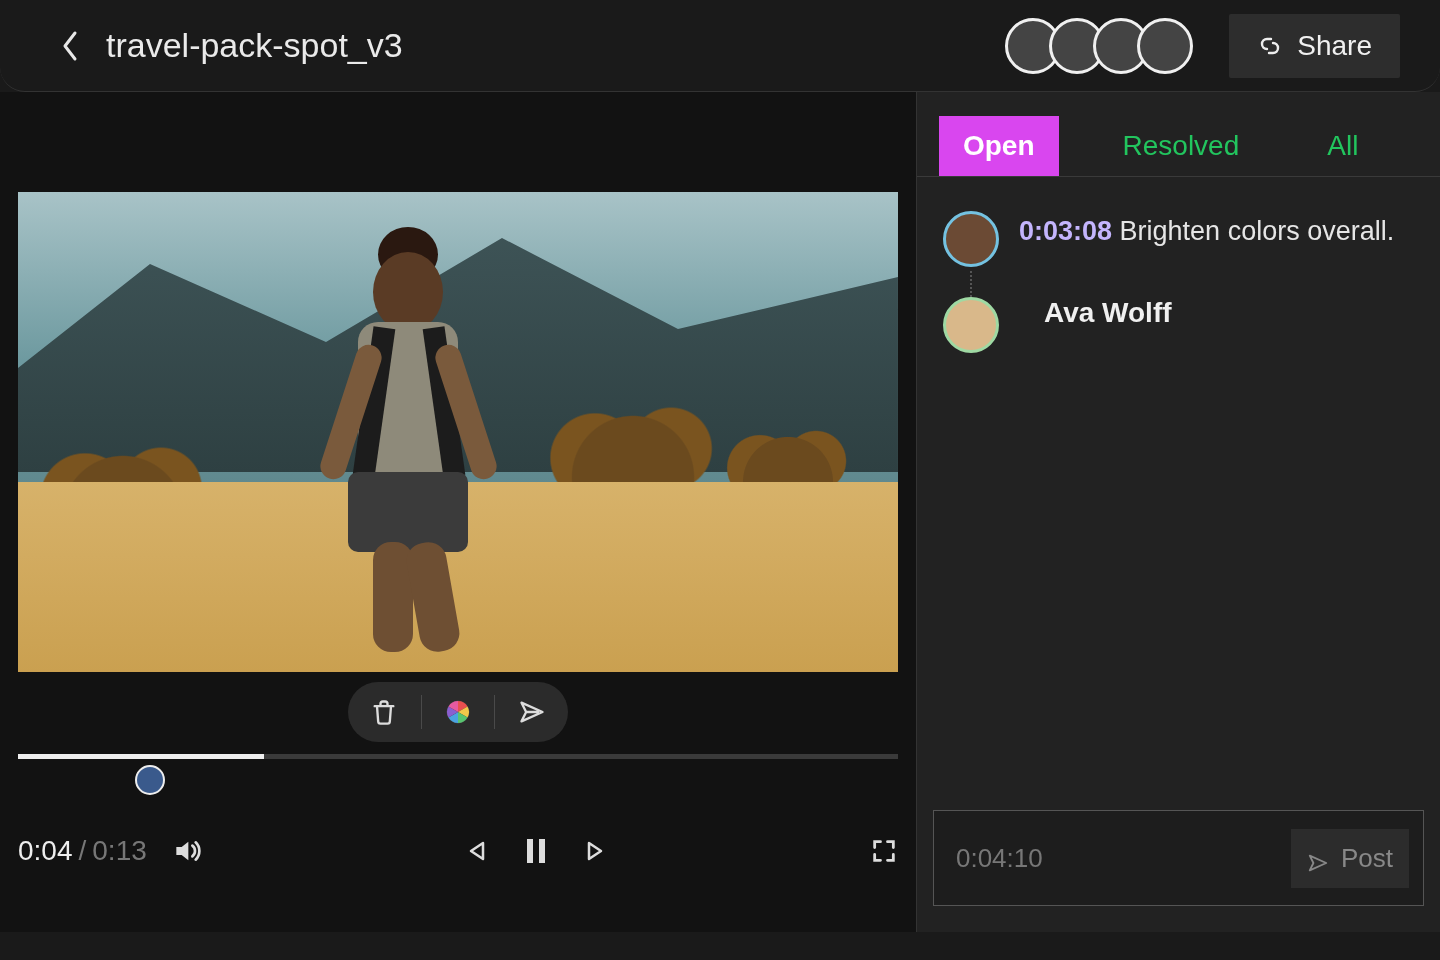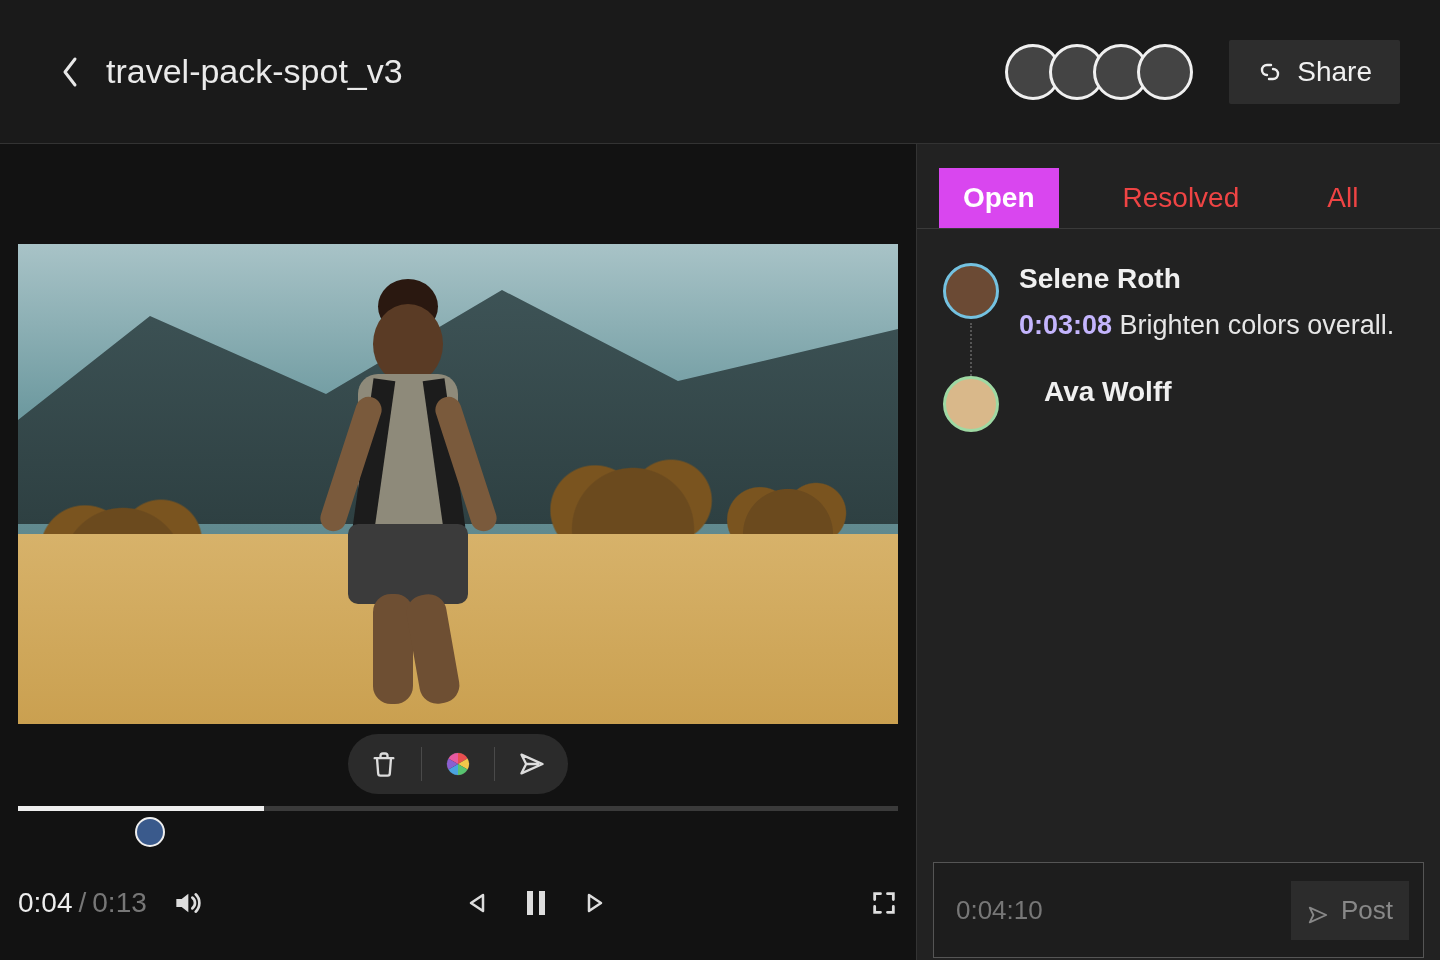--- a/index.html
+++ b/index.html
@@ -5,25 +5,26 @@
   * { box-sizing: border-box; margin: 0; padding: 0; }
   html, body { width: 1440px; height: 960px; overflow: hidden; }
   body {
     background: #1a1a1a;
     color: #f0f0f0;
     font-family: -apple-system, BlinkMacSystemFont, "Segoe UI", Helvetica, Arial, sans-serif;
   }
 
   
   .header {
-    height: 144px;
+    height: 92px;
     border-bottom: 1px solid #333;
     display: flex;
     align-items: center;
     padding: 0 40px 0 50px;
+    border-radius: 25px;
   }
   .back-chevron {
     width: 40px; height: 40px;
     display: flex; align-items: center; justify-content: center;
     cursor: pointer;
   }
   .file-title {
     font-size: 34px;
     font-weight: 400;
     margin-left: 16px;
@@ -150,21 +151,21 @@
   }
   .fs-btn { cursor:pointer; }
 
   
   .tabs {
     display:flex; gap: 40px;
     padding: 24px 22px 0 22px;
     border-bottom: 1px solid #3a3a3a;
     font-size: 28px;
   }
-  .tab { padding: 14px 24px; cursor:pointer; color:#ef4444; }
+  .tab { padding: 14px 24px; cursor:pointer; color:#22c55e; }
   .tab.active { background:#d946ef; color:#fff; font-weight:600; }
 
   .thread {
     padding: 34px 26px;
     flex:1;
     overflow:auto;
   }
   .comment { display:flex; gap:20px; margin-bottom: 30px; position:relative; }
   .comment .avatar { width:56px; height:56px; margin:0; }
   .comment .body { flex:1; }
@@ -326,21 +327,20 @@
       <div class="tab active">Open</div>
       <div class="tab">Resolved</div>
       <div class="tab">All</div>
     </div>
 
     <div class="thread">
       <div class="comment">
         <div class="reply-rail"></div>
         <div class="avatar" style="border-color:#74c2e1;background:#6b4a34"></div>
         <div class="body">
-          <div class="name">Selene Roth</div>
           <div class="text">
             <span class="ts">0:03:08</span>
             <span>Brighten colors overall.</span>
           </div>
         </div>
       </div>
 
       <div class="comment" style="margin-left:0;gap:45px;">
         <div class="avatar" style="border-color:#9fd9a3;background:#d9b88a"></div>
         <div class="body">

